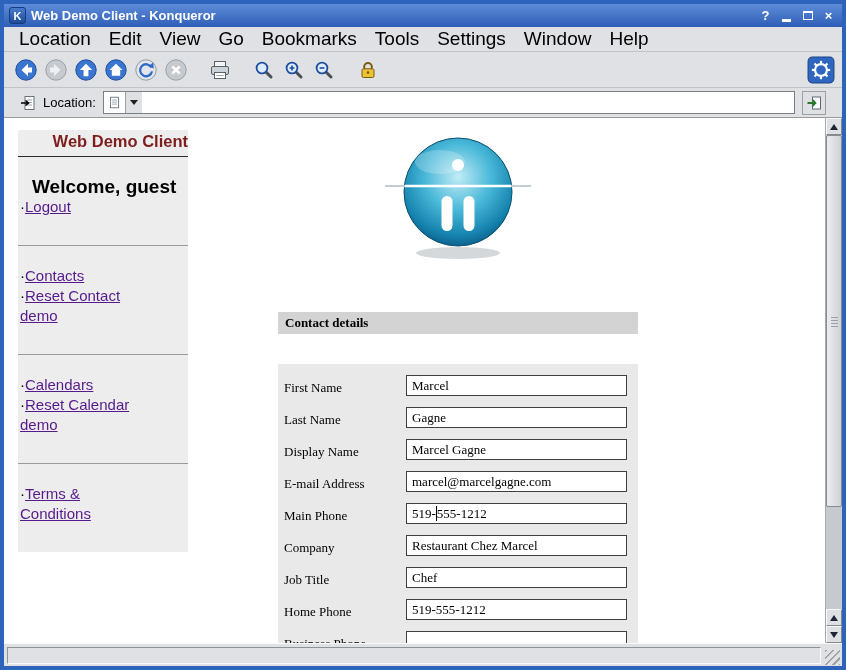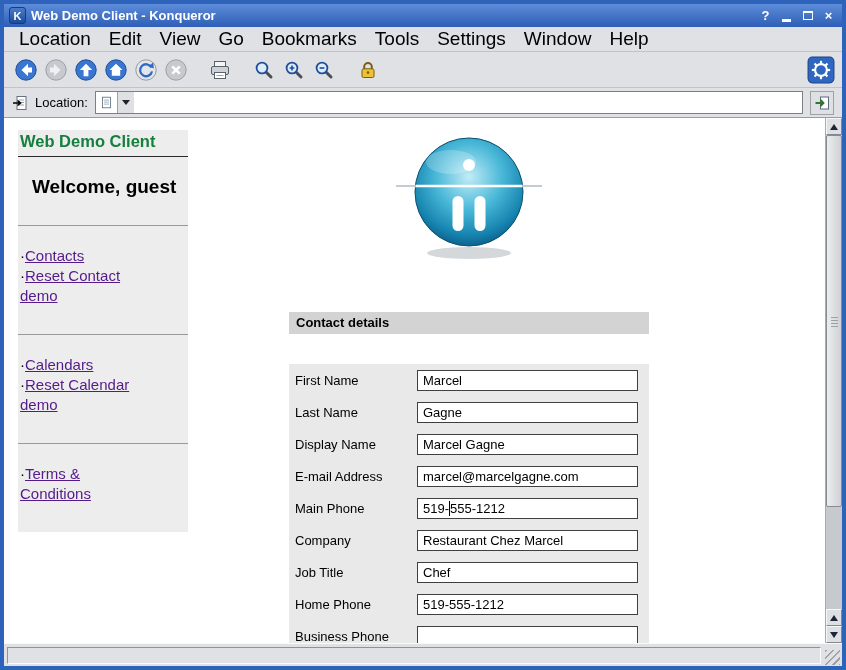--- a/index.html
+++ b/index.html
@@ -24,51 +24,51 @@
   .toolbar{ height:36px; background:#e0e1e4; border-bottom:1px solid #c2c3c6; display:flex; align-items:center; padding:0 7px; flex:0 0 auto; }
   .tool-buttons{ display:flex; align-items:center; }
   .tool-btn{ width:29px; height:29px; margin-right:1px; display:flex; align-items:center; justify-content:center; }
   .tool-btn svg{ width:24px; height:24px; }
   .group-gap{ margin-left:14px; }
   .tb-spacer{ flex:1; }
   .kde-logo{ width:28px; height:28px; }
   .kde-logo svg{ width:28px; height:28px; }
 
   
-  .locationbar{ height:30px; background:#e0e1e4; border-bottom:1px solid #9b9b9b; display:flex; align-items:center; padding:0 8px; gap:7px; flex:0 0 auto;justify-content:flex-end; }
+  .locationbar{ height:30px; background:#e0e1e4; border-bottom:1px solid #9b9b9b; display:flex; align-items:center; padding:0 16px; gap:7px; flex:0 0 auto;justify-content:flex-end; }
   .loc-icon svg{ width:16px; height:16px; display:block; }
   .loc-label{ font-size:13px; color:#000; white-space:nowrap; }
   .combo{ flex:1; height:23px; background:#fff; border:1px solid #7c7f84; display:flex; align-items:center; min-width:0; }
   .combo-favicon{ margin:0 4px 0 4px; flex:0 0 auto; }
   .combo-favicon svg{ width:13px; height:13px; display:block; }
   .combo-url{ font-size:13px; flex:1; white-space:nowrap; overflow:hidden; color:#000; }
   .combo-drop{ width:17px; height:21px; background:#dfe0e3; border-left:1px solid #9da0a5; display:flex; align-items:center; justify-content:center; flex:0 0 auto; }
   .drop-arrow{ width:0; height:0; border-left:4px solid transparent; border-right:4px solid transparent; border-top:5px solid #222; }
   .go-btn{ width:24px; height:24px; border:1px solid #9da0a5; background:#dfe0e3; display:flex; align-items:center; justify-content:center; flex:0 0 auto; }
   .go-btn svg{ width:16px; height:16px; }
 
   
   .content{ flex:1; display:flex; min-height:0; background:#fff; }
   .page{ flex:1; position:relative; overflow:hidden; background:#fff; }
 
   
   .sidebar{ position:absolute; left:14px; top:12px; width:170px; background:#ededed; }
-  .side-title{ font-size:16.5px; font-weight:bold; color:#15803d; padding:2px 0 5px 2px; border-bottom:1px solid #2a2a2a; }
+  .side-title{ font-size:16.5px; font-weight:bold; color:#7f1d1d; padding:2px 0 5px 2px; border-bottom:1px solid #2a2a2a;text-align:right; }
   .side-section{ padding:20px 0 28px 2px; }
   .side-hr{ height:1px; background:#9a9a9a; }
   .side-welcome{ font-weight:bold; font-size:19px; line-height:20px; padding-left:12px; color:#000; }
   .side-link-row{ font-size:15px; line-height:20px; width:134px; color:#000; }
   .side-link{ color:#551a8b; text-decoration:underline; cursor:pointer; }
 
   
-  .main{ position:absolute; left:285px; top:0; width:360px; }
+  .main{ position:absolute; left:274px; top:0; width:360px;font-family:Liberation Serif, serif; }
   .logo-wrap{ margin-top:16px; text-align:center; height:130px; }
   .section-header{ margin-top:48px; height:22px; line-height:22px; background:#d3d3d3; font-size:13px; font-weight:bold; padding-left:7px; color:#000; }
   .contact-form{ margin-top:30px; background:#e9e9e9; }
-  .form-row{ display:flex; align-items:center; height:32px; }
+  .form-row{ display:flex; align-items:flex-end; height:32px; }
   .form-label{ width:128px; padding-left:6px; font-size:13px; color:#000; flex:0 0 auto; }
   .text-input{ width:221px; height:21px; background:#fff; border:1px solid #3f3f3f; font-size:13px; padding-left:5px; display:flex; align-items:center; white-space:nowrap; overflow:hidden; }
   .caret{ display:inline-block; width:1px; height:15px; background:#000; flex:0 0 auto; }
 
   
   .scrollbar{ width:17px; background:#c6c9ce; border-left:1px solid #a8abb0; position:relative; flex:0 0 auto; }
   .sb-btn{ width:16px; height:17px; background:#dfe0e3; border:1px solid; border-color:#f6f7f8 #84878c #84878c #f6f7f8; display:flex; align-items:center; justify-content:center; }
   .sb-top{ position:absolute; top:0; left:0; }
   .sb-bottom{ position:absolute; bottom:0; left:0; }
   .arr-up{ width:0; height:0; border-left:4px solid transparent; border-right:4px solid transparent; border-bottom:6px solid #1c2636; }
@@ -248,20 +248,21 @@
   </div>
 
   <div class="content">
     <div class="page">
 
       <div class="sidebar">
         <div class="side-title">Web Demo Client</div>
         <div>
             <div class="side-section">
               <div class="side-welcome">Welcome, guest</div>
+              <div class="side-link-row">·<span class="side-link">Logout</span></div>
             </div>
             <div class="side-hr"></div>
             <div class="side-section">
               <div class="side-link-row">·<span class="side-link">Contacts</span></div>
               <div class="side-link-row">·<span class="side-link">Reset Contact demo</span></div>
             </div>
             <div class="side-hr"></div>
             <div class="side-section">
               <div class="side-link-row">·<span class="side-link">Calendars</span></div>
               <div class="side-link-row">·<span class="side-link">Reset Calendar demo</span></div>

